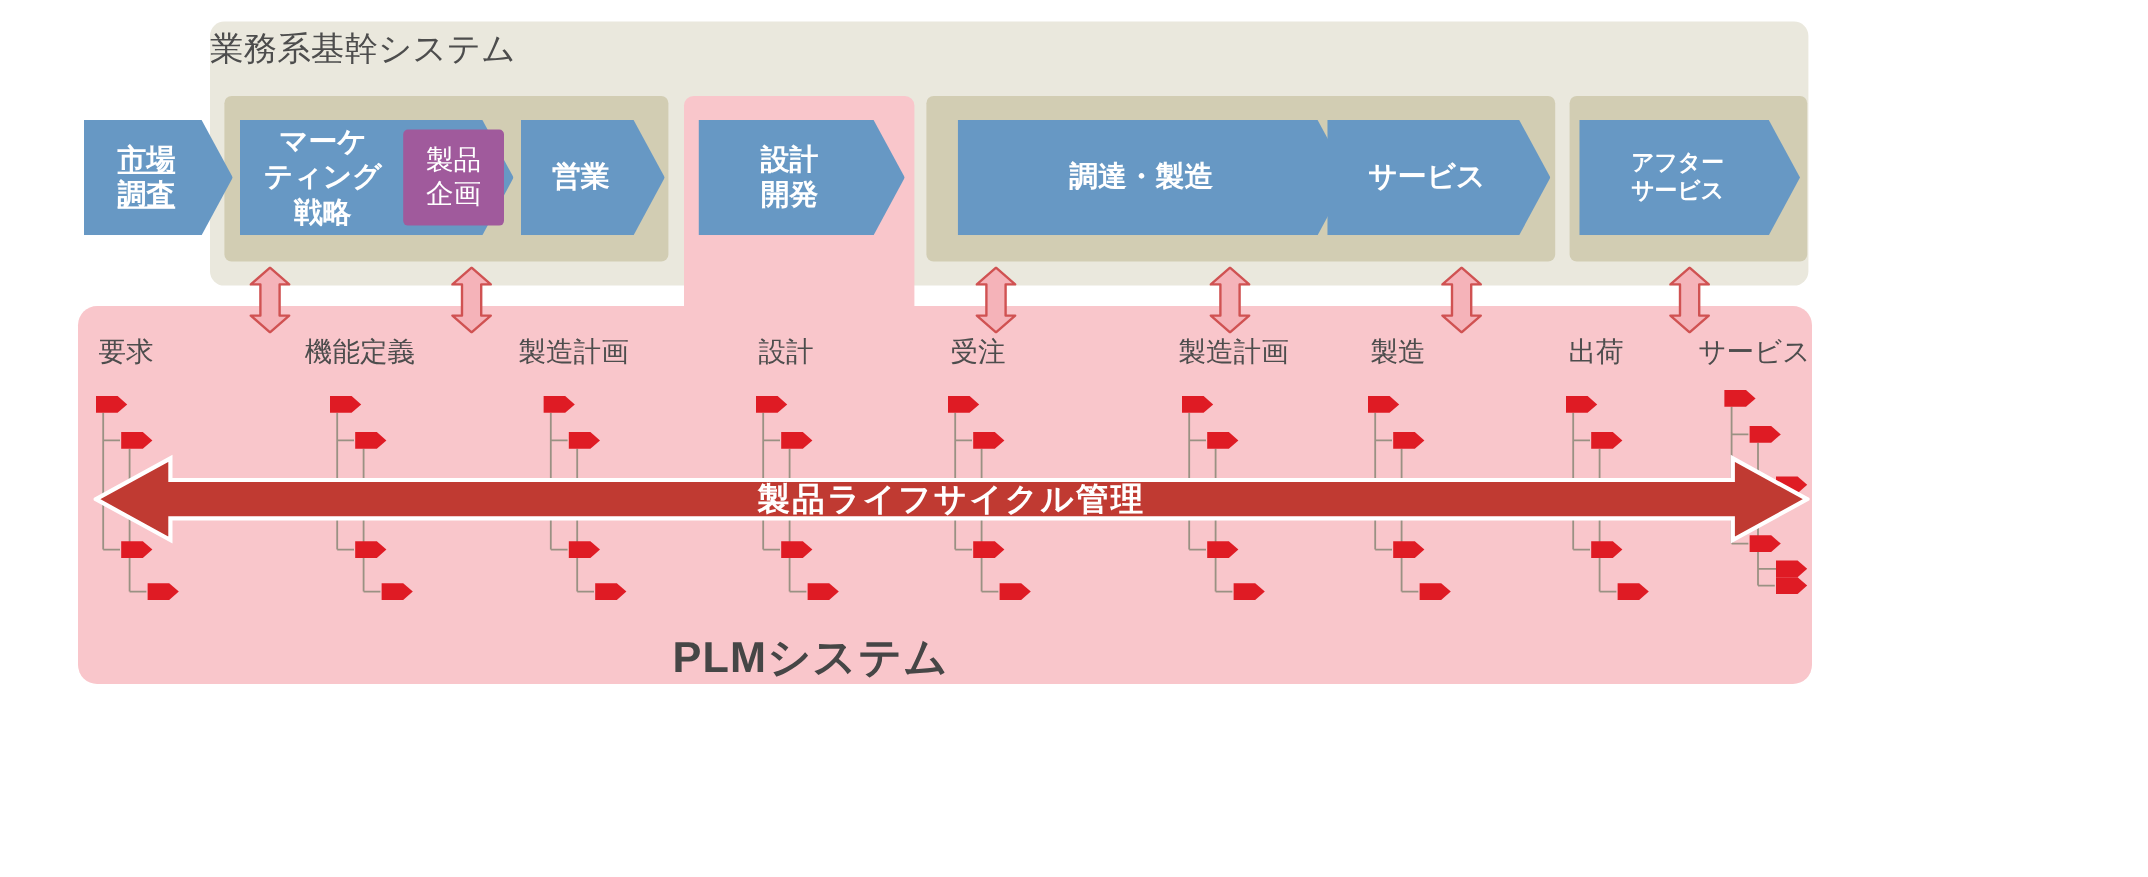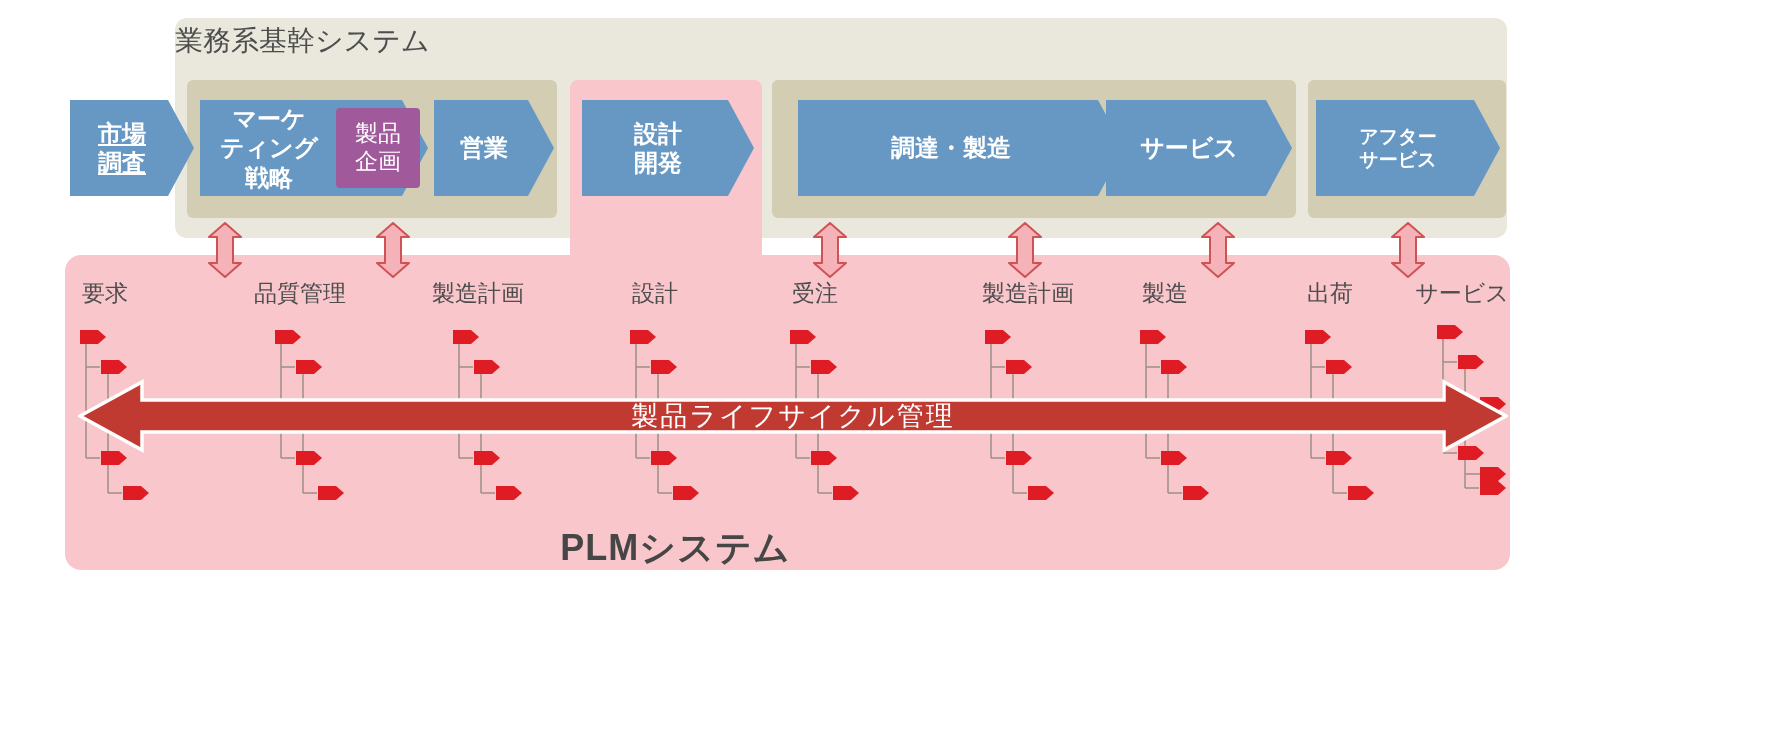--- a/index.html
+++ b/index.html
@@ -52,21 +52,21 @@
   .col-label{position:absolute;top:278px;transform:translateX(-50%);
     font-size:23px;color:var(--text-dark,#4d4d4d);white-space:nowrap;z-index:2;}
 
   
   #tree-layer{position:absolute;left:65px;top:255px;z-index:2;}
 
   
   #lifecycle-arrow{position:absolute;left:78px;top:376px;z-index:3;}
   #lifecycle-label{position:absolute;left:78px;top:376px;width:1430px;height:80px;
     display:flex;align-items:center;justify-content:center;color:#fff;
-    font-weight:normal;font-size:27px;letter-spacing:2px;z-index:4;}
+    font-weight:bold;font-size:27px;letter-spacing:2px;z-index:4;}
 
   
   #plm-title{position:absolute;left:65px;top:524px;width:1221px;text-align:center;
     font-weight:bold;font-size:36px;color:#464646;letter-spacing:1px;z-index:3;}
 </style>
 </head>
 <body>
 
 <div>
 
@@ -124,21 +124,21 @@
       <use href="#v-arrow-g"></use>
     </svg>
   <svg class="varrow" style="left:1200px" viewBox="0 0 36 56">
       <use href="#v-arrow-g"></use>
     </svg>
   <svg class="varrow" style="left:1390px" viewBox="0 0 36 56">
       <use href="#v-arrow-g"></use>
     </svg>
 
   <span class="col-label" style="left:105px">要求</span>
-  <span class="col-label" style="left:300px">品質管理</span>
+  <span class="col-label" style="left:300px">機能定義</span>
   <span class="col-label" style="left:478px">製造計画</span>
   <span class="col-label" style="left:655px">設計</span>
   <span class="col-label" style="left:815px">受注</span>
   <span class="col-label" style="left:1028px">製造計画</span>
   <span class="col-label" style="left:1165px">製造</span>
   <span class="col-label" style="left:1330px">出荷</span>
   <span class="col-label" style="left:1462px">サービス</span>
 
   <svg id="tree-layer" width="1445" height="315" viewBox="0 0 1445 315">
     <use href="#bom-tree-g" x="15" y="75"></use>

